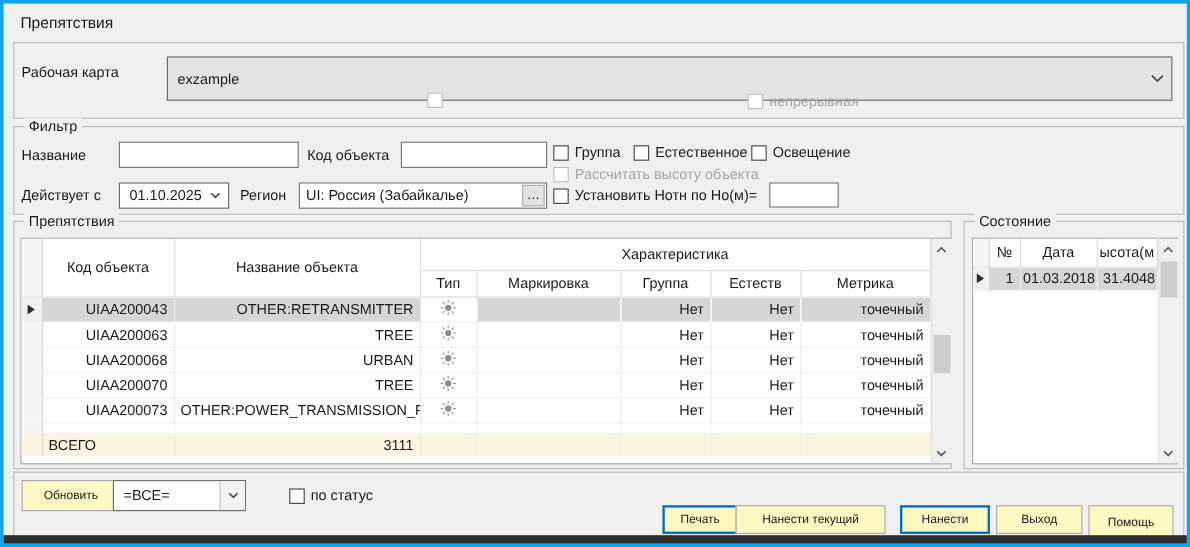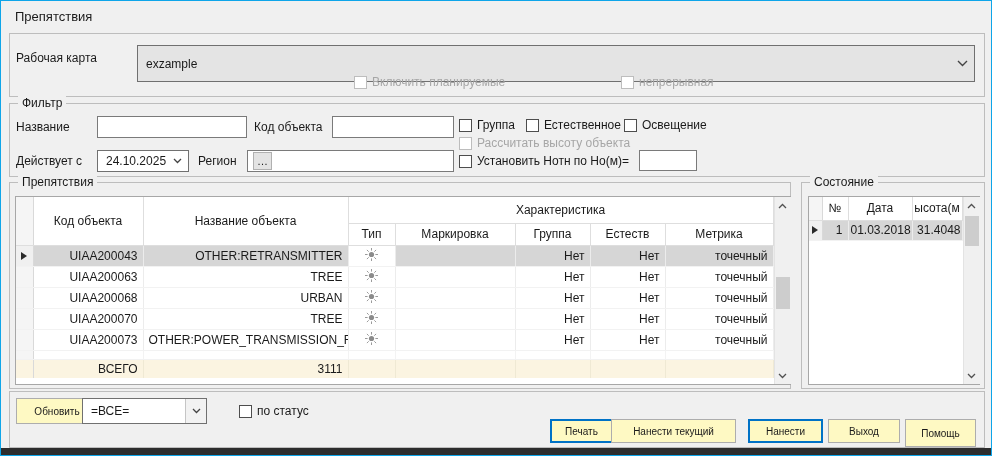--- a/index.html
+++ b/index.html
@@ -1,18 +1,18 @@
 <!DOCTYPE html>
 <html><head>
 <meta charset="utf-8">
 <style>
   html,body{margin:0;padding:0}
   body{width:992px;height:456px;background:#f0f0f0;font-family:"Liberation Sans",sans-serif;
        font-size:12px;color:#1a1a1a;position:relative;overflow:hidden}
-  .window{position:absolute;inset:0;border:1px solid #0ea5e9;box-sizing:border-box;background:#f0f0f0}
+  .window{position:absolute;inset:0;border:3px solid #0ea5e9;box-sizing:border-box;background:#f0f0f0}
   .dark-strip{position:absolute;left:0;right:0;bottom:0;height:7px;background:#2d2d2d}
   .dlg-title{position:absolute;left:14px;top:8px;font-size:13px}
 
   .groupbox{position:absolute;border:1px solid #bdbdbd;box-sizing:border-box}
   .gb-label{position:absolute;top:-8px;left:8px;background:#f0f0f0;padding:0 4px;line-height:15px;white-space:nowrap}
 
   .lbl{position:absolute;white-space:nowrap}
   .txt{position:absolute;box-sizing:border-box;border:1px solid #7a7a7a;background:#fff;
        font-family:"Liberation Sans",sans-serif;font-size:12px;padding:0 4px;outline:none}
 
@@ -67,21 +67,20 @@
   <div class="groupbox" style="left:8px;top:32px;width:976px;height:64px">
     <span class="lbl" style="left:6px;top:17px">Рабочая карта</span>
     <div class="combo gray" style="left:127px;top:11px;width:838px;height:37px">
       <span>exzample</span>
       <svg class="chev" width="11" height="7" viewBox="0 0 11 7">
           <path d="M1 1 L5.5 5.5 L10 1" fill="none" stroke="#444" stroke-width="1.4"></path>
         </svg>
     </div>
     <label class="cb disabled" style="left:344px;top:41px">
       <span class="box"></span>
-      <span>Включить планируемые</span>
     </label>
     <label class="cb disabled" style="left:611px;top:41px">
       <span class="box"></span>
       <span>непрерывная</span>
     </label>
   </div>
 
   <div class="groupbox" style="left:8px;top:102px;width:976px;height:74px">
     <span class="gb-label">Фильтр</span>
     <span class="lbl" style="left:6px;top:16px">Название</span>
@@ -101,27 +100,28 @@
       <span class="box"></span>
       <span>Освещение</span>
     </label>
     <label class="cb disabled" style="left:449px;top:32px">
       <span class="box"></span>
       <span>Рассчитать высоту объекта</span>
     </label>
 
     <span class="lbl" style="left:6px;top:50px">Действует с</span>
     <div class="combo" style="left:87px;top:46px;width:92px;height:22px">
-      <span>24.10.2025</span>
+      <span>01.10.2025</span>
       <svg class="chev" width="9" height="6" viewBox="0 0 9 6">
           <path d="M1 1 L4.5 4.5 L8 1" fill="none" stroke="#444" stroke-width="1.3"></path>
         </svg>
     </div>
     <span class="lbl" style="left:188px;top:50px">Регион</span>
     <div class="field" style="left:237px;top:46px;width:207px;height:22px">
+      <span>UI: Россия (Забайкалье)</span>
       <span class="browse">…</span>
     </div>
     <label class="cb" style="left:449px;top:50px">
       <span class="box"></span>
       <span>Установить Нотн по Но(м)=</span>
     </label>
     <input class="txt" style="left: 629px; top: 46px; width: 58px; height: 21px;" value="">
   </div>
 
   <div class="groupbox" style="left:8px;top:181px;width:782px;height:207px">
@@ -271,21 +271,21 @@
               <td></td>
               <td></td>
               <td></td>
             <td></td>
               <td></td>
               <td></td>
               <td></td>
           </tr>
           <tr class="total" style="height:19px">
             <td class="rowhdr" style="background:#fbf4e1"></td>
-            <td style="text-align:right">ВСЕГО</td>
+            <td style="text-align:left">ВСЕГО</td>
             <td>3111</td>
             <td></td>
               <td></td>
               <td></td>
             <td></td>
               <td></td>
           </tr>
         </tbody>
       </table>
       <div class="vscroll">
@@ -344,21 +344,21 @@
             <svg width="9" height="6" viewBox="0 0 9 6">
               <path d="M1 1 L4.5 4.5 L8 1" fill="none" stroke="#505050" stroke-width="1.3"></path>
             </svg>
           </div>
       </div>
     </div>
   </div>
 
   <div class="groupbox" style="left:8px;top:390px;width:976px;height:57px">
     <div class="btn" style="left:6px;top:6px;width:82px;height:26px">Обновить</div>
-    <div class="combo" style="left:72px;top:6px;width:125px;height:26px">
+    <div class="combo" style="left:82px;top:6px;width:111px;height:26px">
       <span>=ВСЕ=</span>
       <span class="dd">
           <svg class="chev" width="9" height="6" viewBox="0 0 9 6">
             <path d="M1 1 L4.5 4.5 L8 1" fill="none" stroke="#444" stroke-width="1.3"></path>
           </svg>
         </span>
     </div>
     <label class="cb" style="left:229px;top:12px">
       <span class="box"></span>
       <span>по статус</span>

